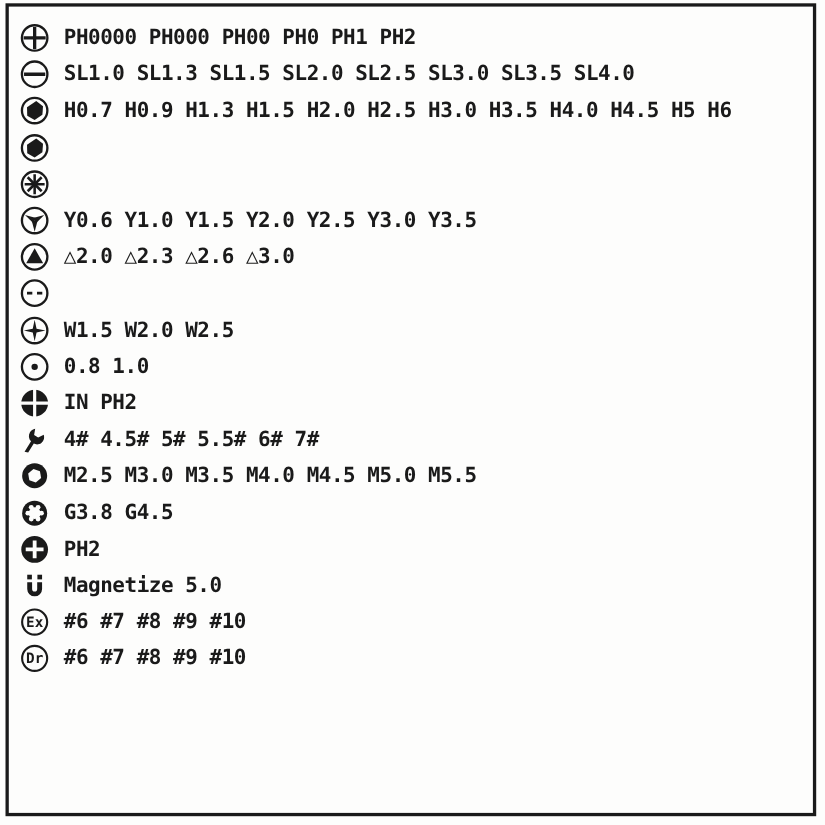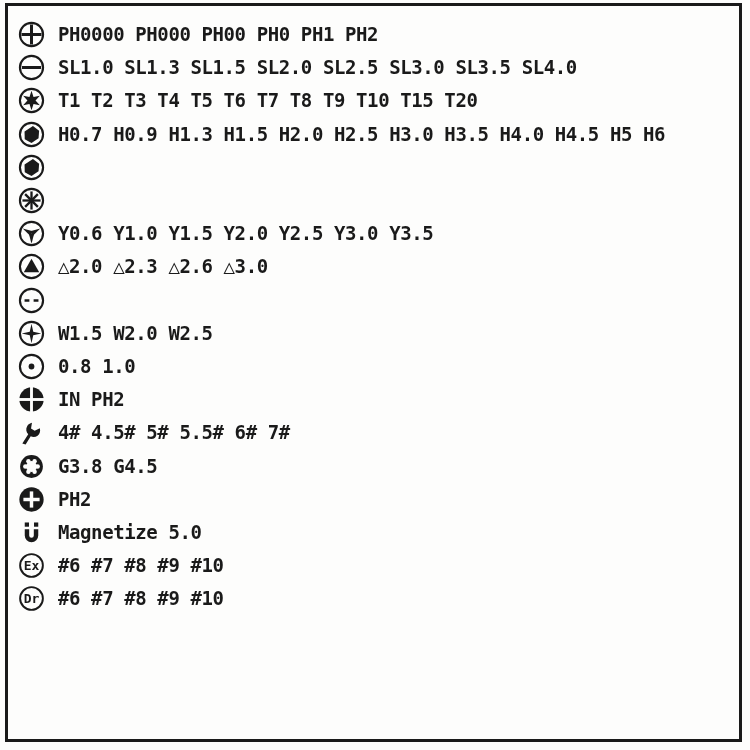--- a/index.html
+++ b/index.html
@@ -150,26 +150,20 @@
     <span class="row-text">PH0000 PH000 PH00 PH0 PH1 PH2</span>
   </div>
 
   <div class="spec-row">
     <svg class="icon">
           <use href="#sym-slotted"></use>
         </svg>
     <span class="row-text">SL1.0 SL1.3 SL1.5 SL2.0 SL2.5 SL3.0 SL3.5 SL4.0</span>
   </div>
 
-  <div class="spec-row">
-    <svg class="icon">
-          <use href="#sym-torx"></use>
-        </svg>
-    <span class="row-text">T1 T2 T3 T4 T5 T6 T7 T8 T9 T10 T15 T20</span>
-  </div>
 
 
 
   <div class="spec-row">
     <svg class="icon">
           <use href="#sym-hex-filled"></use>
         </svg>
     <span class="row-text">H0.7 H0.9 H1.3 H1.5 H2.0 H2.5 H3.0 H3.5 H4.0 H4.5 H5 H6</span>
   </div>
 
@@ -227,20 +221,26 @@
     <span class="row-text">IN PH2</span>
   </div>
 
   <div class="spec-row">
     <svg class="icon">
           <use href="#sym-wrench"></use>
         </svg>
     <span class="row-text">4# 4.5# 5# 5.5# 6# 7#</span>
   </div>
 
+  <div class="spec-row">
+    <svg class="icon">
+          <use href="#sym-hex-socket"></use>
+        </svg>
+    <span class="row-text">M2.5 M3.0 M3.5 M4.0 M4.5 M5.0 M5.5</span>
+  </div>
 
   <div class="spec-row">
     <svg class="icon">
           <use href="#sym-gear"></use>
         </svg>
     <span class="row-text">G3.8 G4.5</span>
   </div>
 
   <div class="spec-row">
     <svg class="icon">

